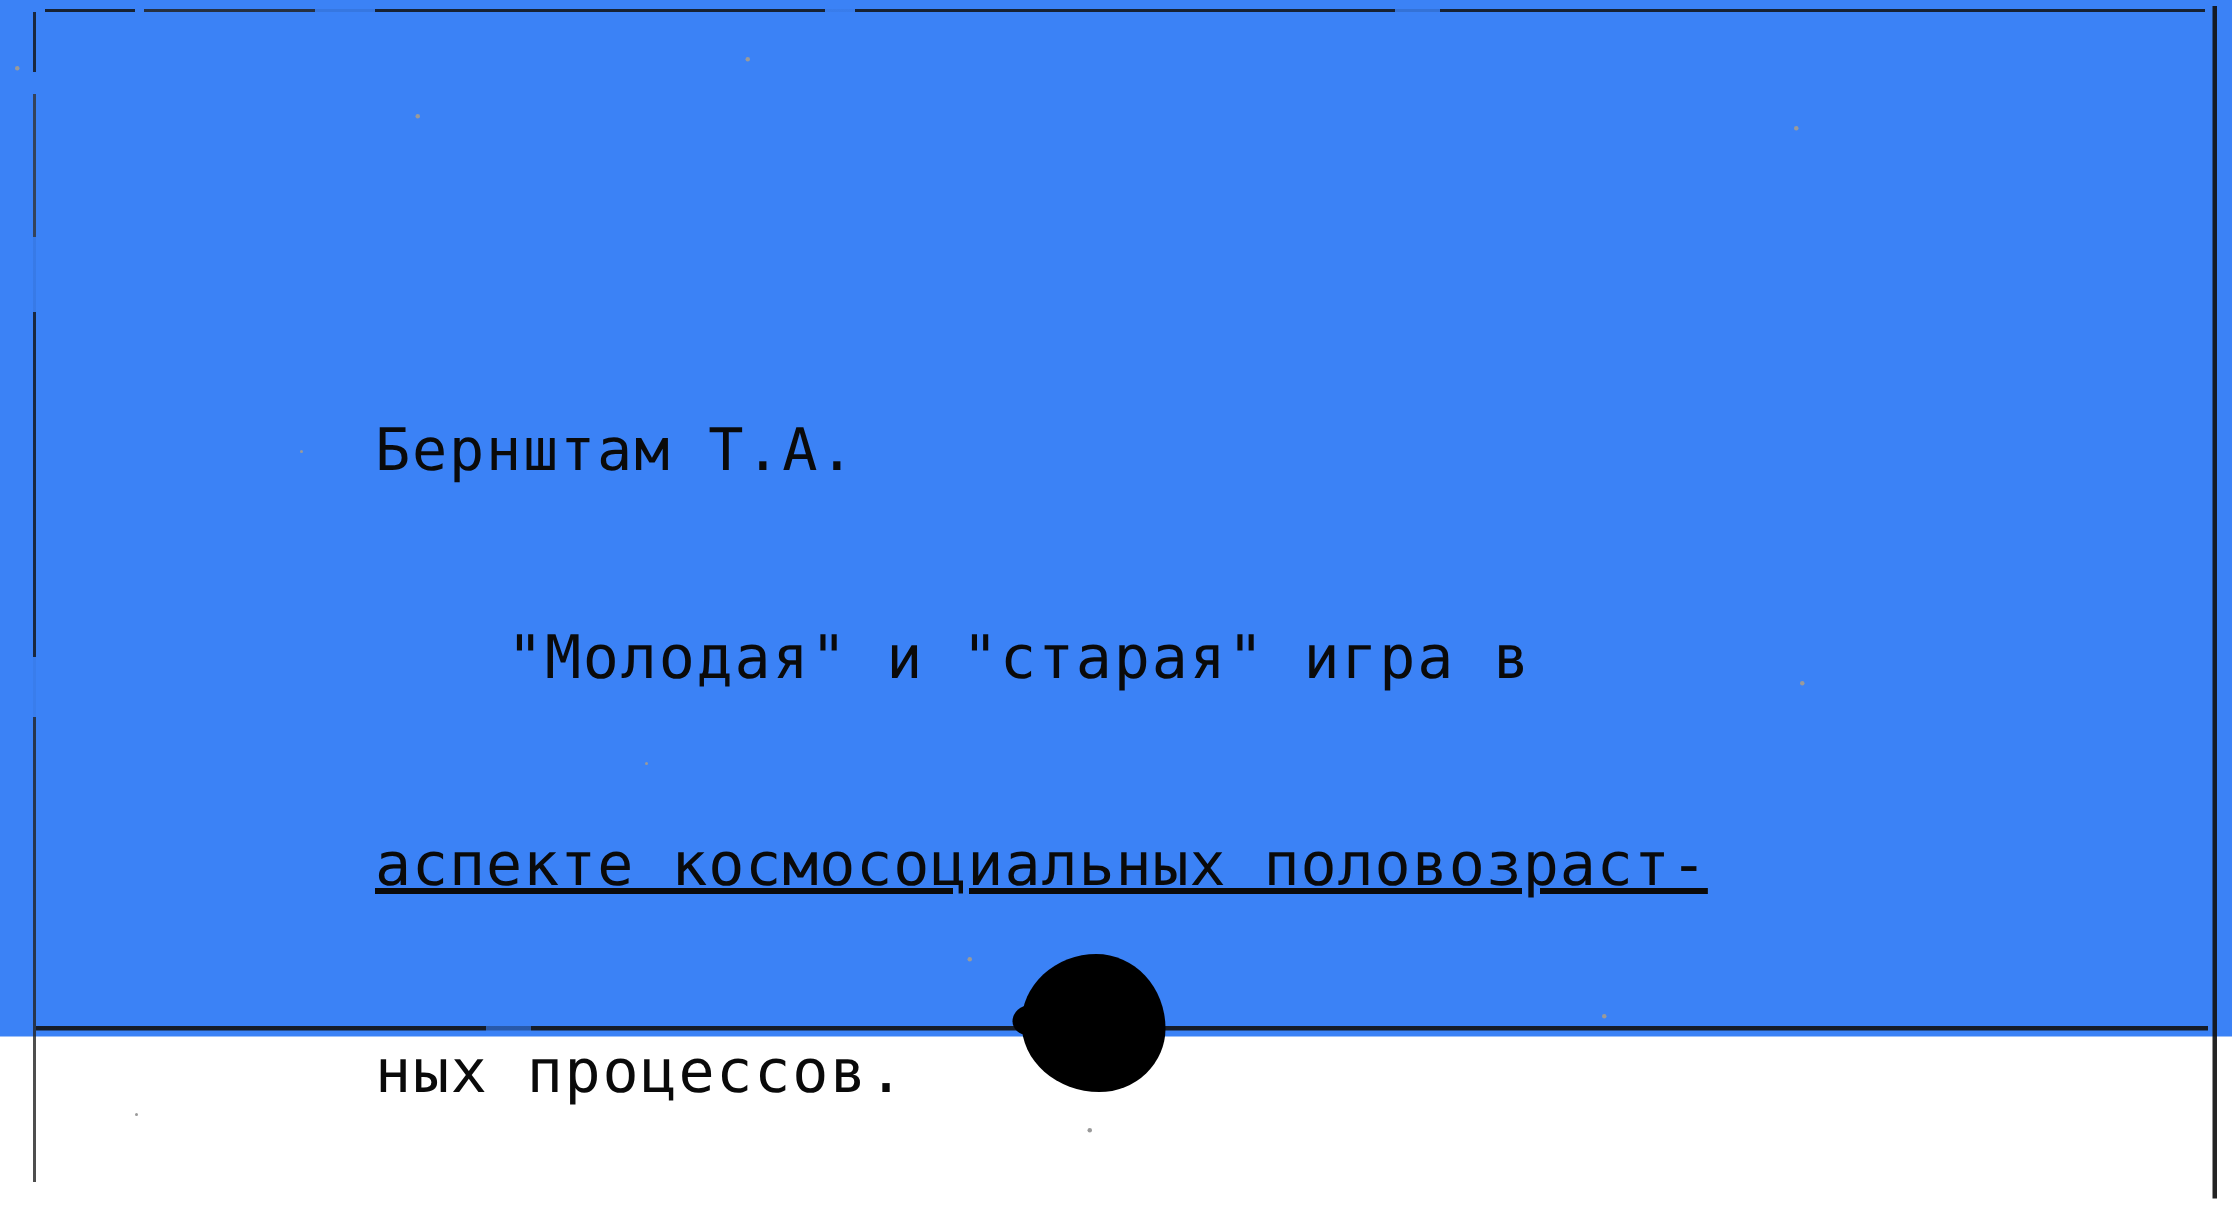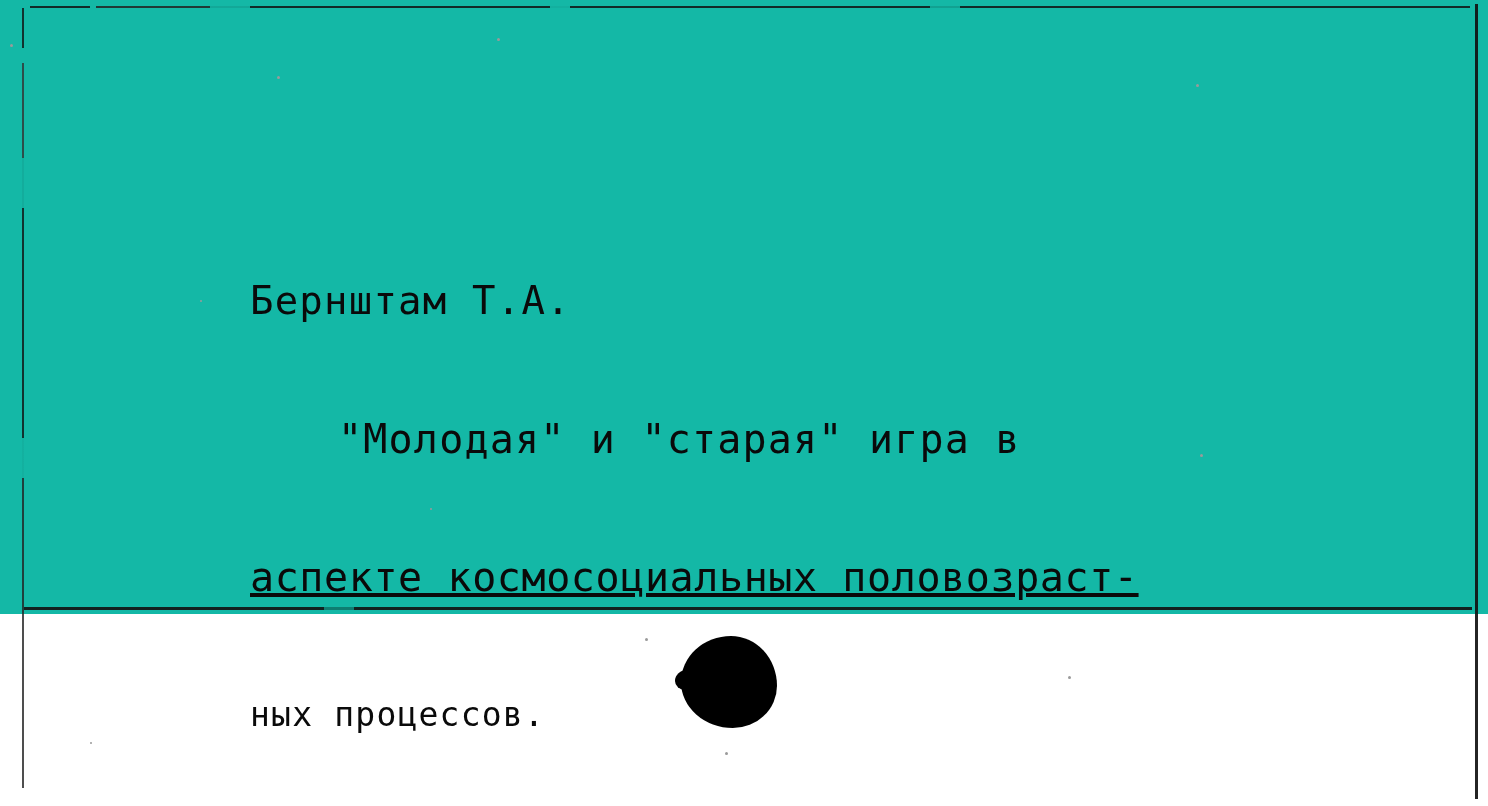--- a/index.html
+++ b/index.html
@@ -10,22 +10,22 @@
   body {
     width: 1488px;
     height: 806px;
     overflow: hidden;
     font-family: "DejaVu Sans Mono", monospace;
   }
 
   #card {
     position: relative;
     width: 1488px;
-    height: 614px;
-    background: #14b8a6;
+    height: 691px;
+    background: #3b82f6;
   }
 
   
   .edge-top {
     position: absolute;
     top: 6px;
     left: 30px;
     width: 1440px;
     height: 2px;
     background: repeating-linear-gradient(
@@ -96,21 +96,21 @@
     line-height: 46px;
     letter-spacing: 1.2px;
     white-space: pre;
   }
   #typed-block .line {
     display: block;
   }
   .l-author   { font-size: 39px; }
   .l-title1   { padding-left: 88px; font-size: 40px; }
   .l-title2   { font-size: 40px; letter-spacing: 0.6px; text-decoration: underline; }
-  .l-title3   { font-size: 33px; }
+  .l-title3   { font-size: 40px; }
 
   
   #ink-blot {
     position: absolute;
     left: 681px;
     top: 636px;
     width: 96px;
     height: 92px;
     background: #000;
     border-radius: 52% 48% 46% 54% / 50% 54% 46% 50%;

